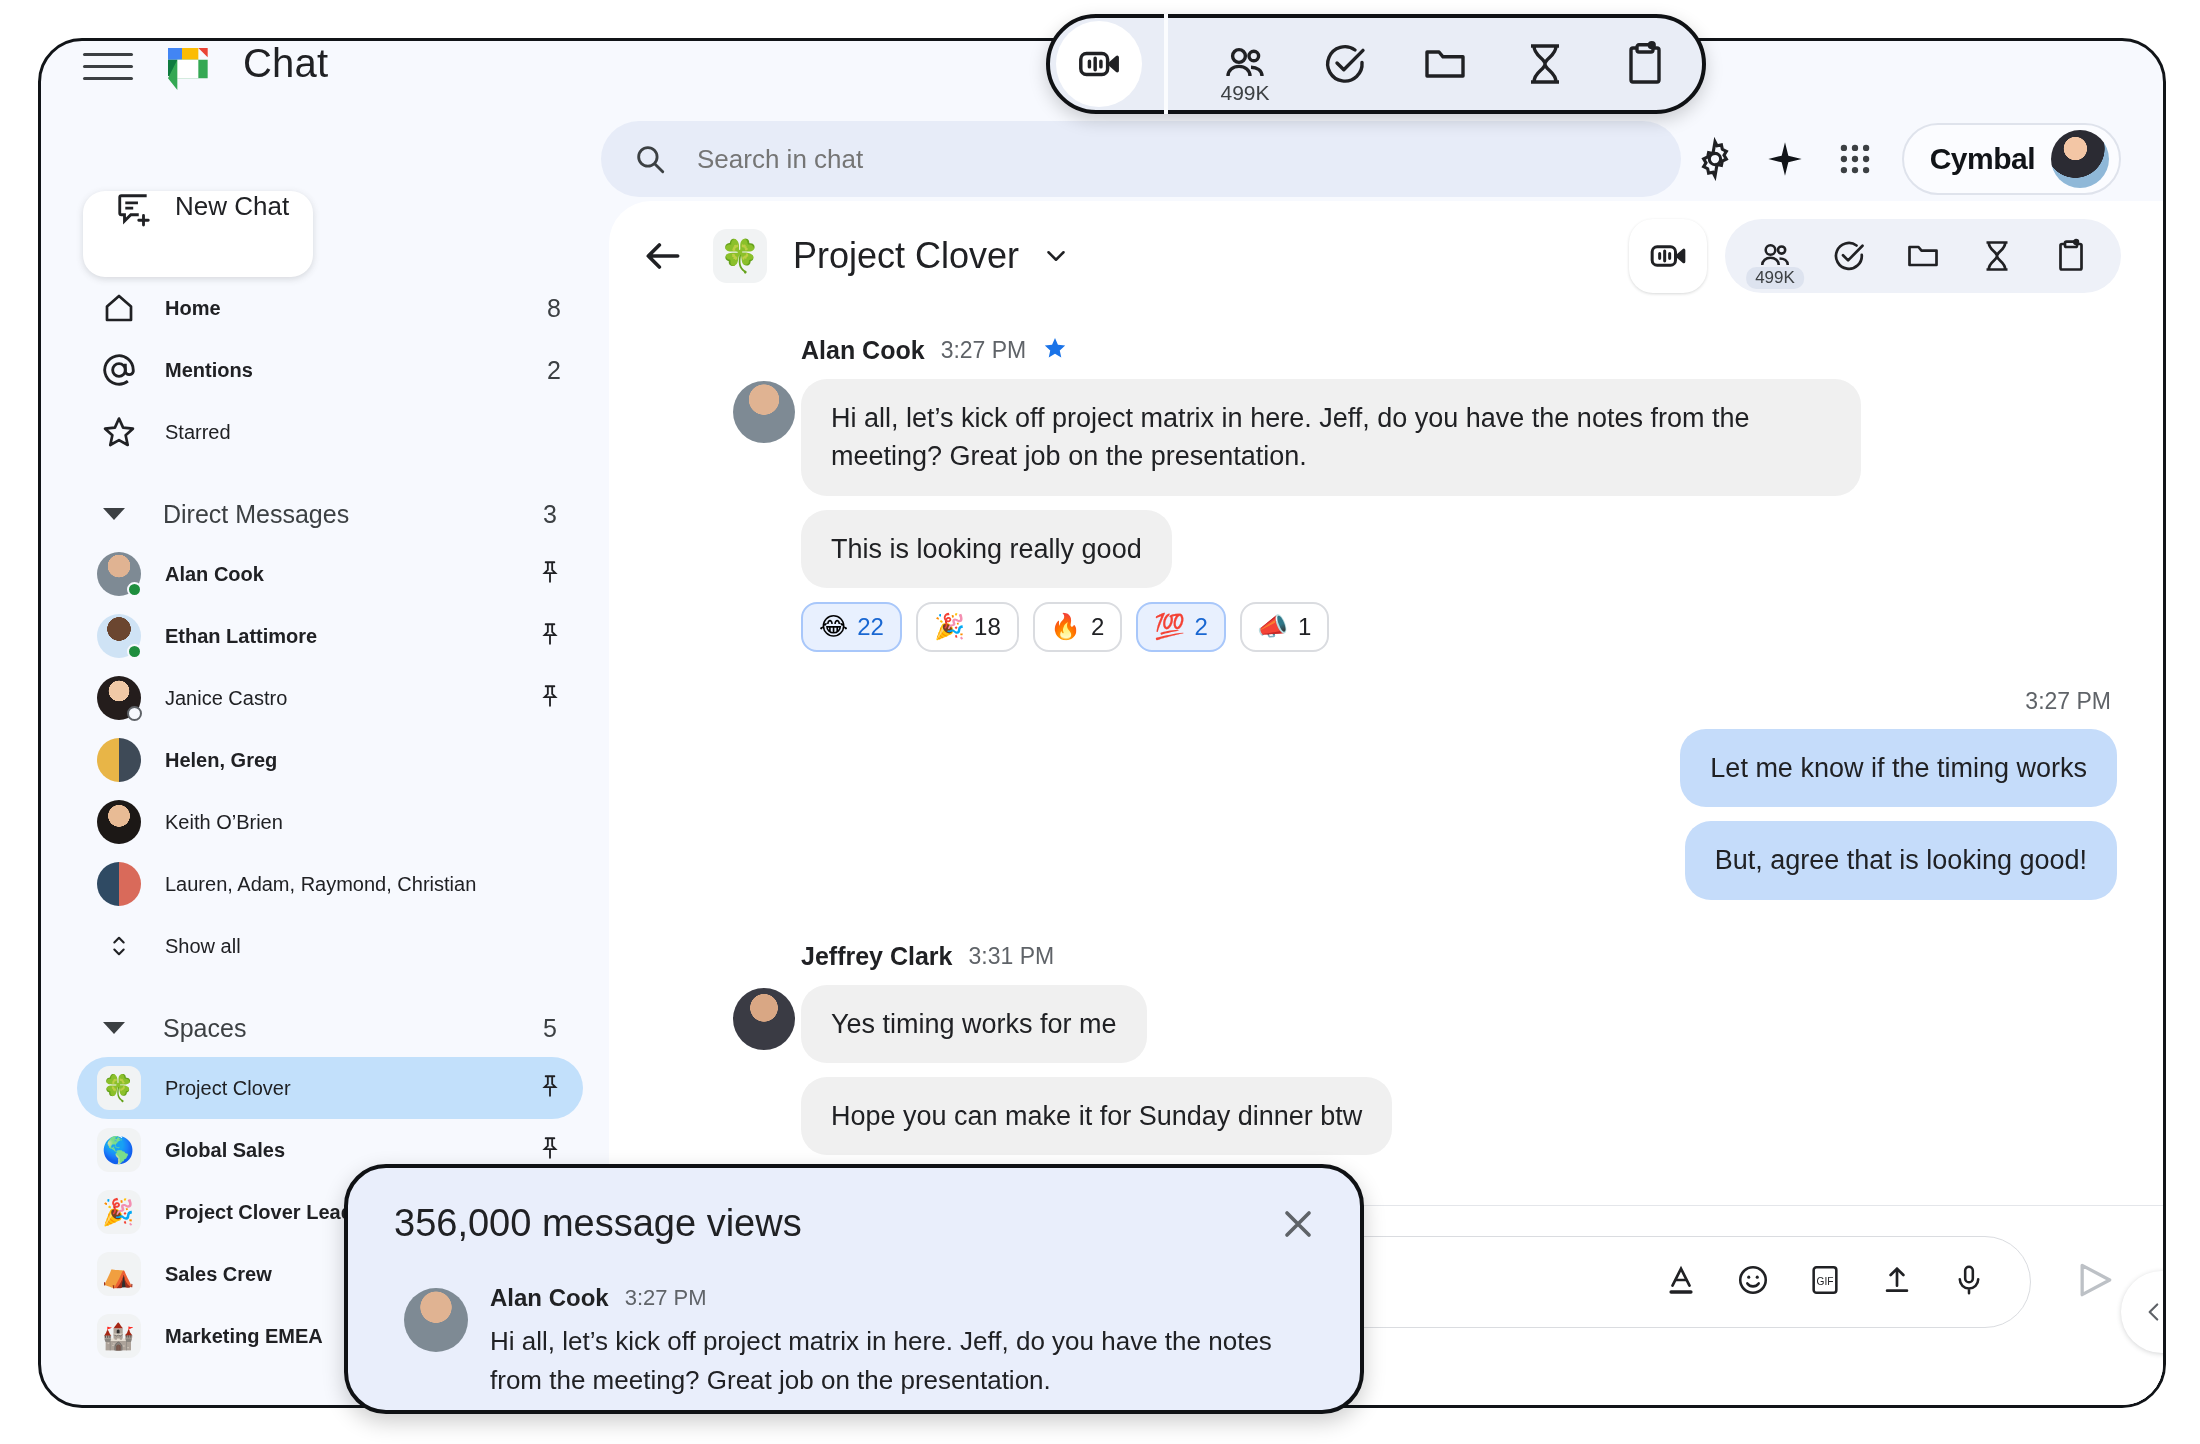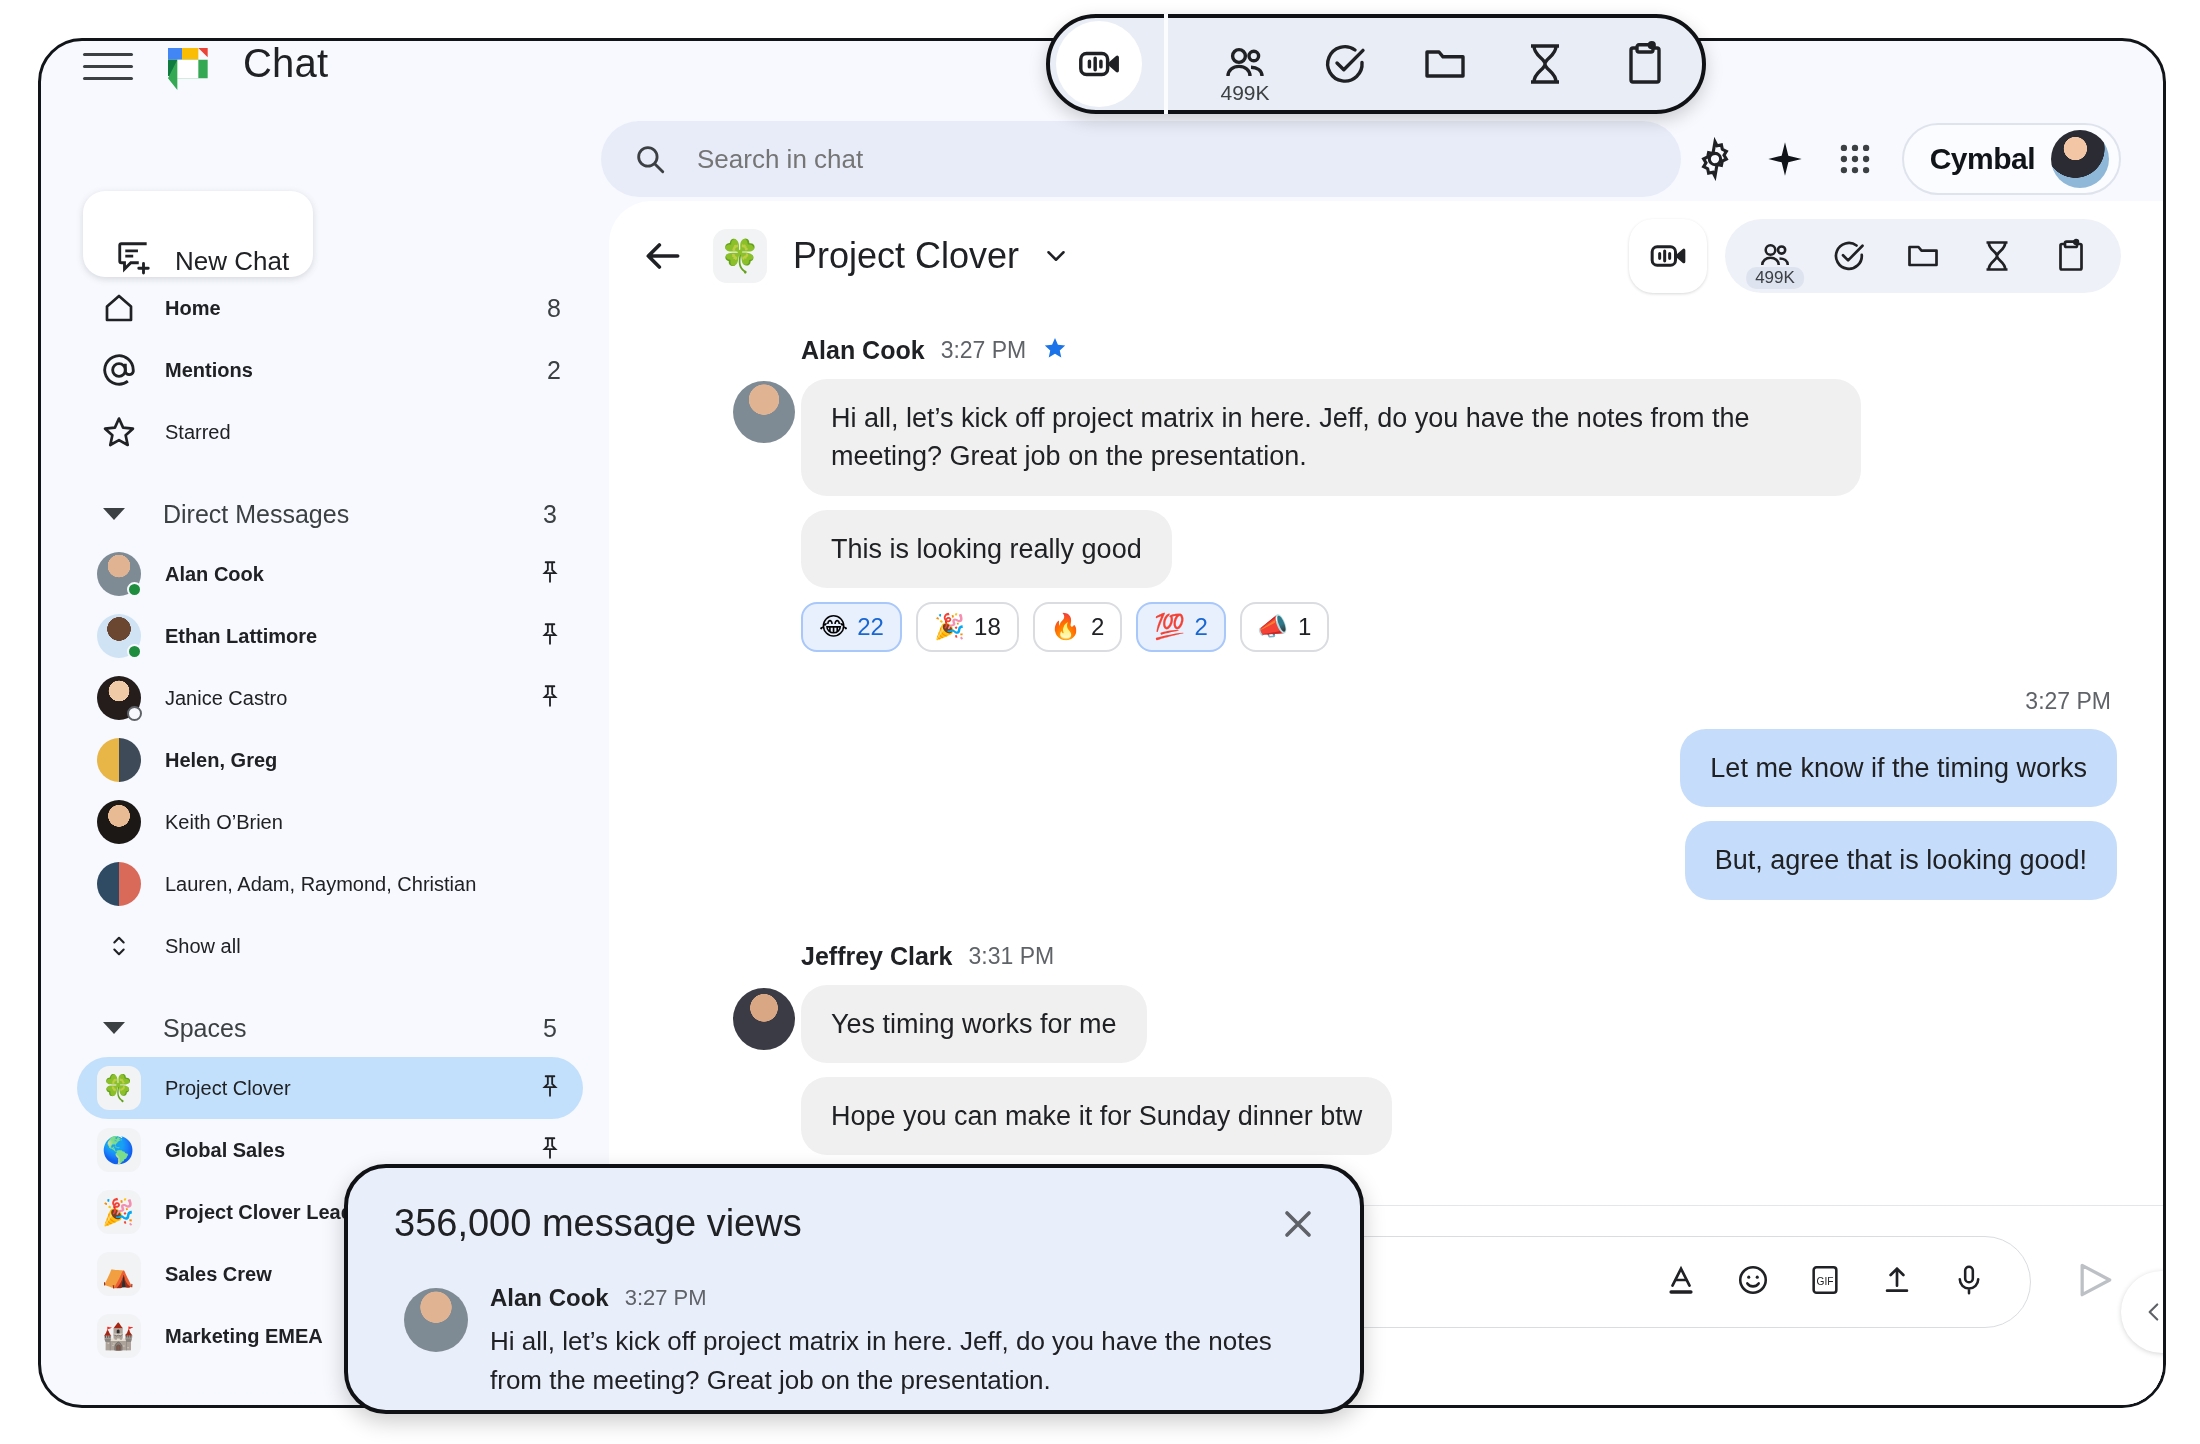--- a/index.html
+++ b/index.html
@@ -68,21 +68,21 @@
   .sidebar {
     position: absolute; left: 0; top: 132px;
     width: 568px; bottom: 0;
     padding-top: 4px;
     overflow: hidden;
   }
   .newchat {
     margin: 14px 0 0 42px; width: 230px; height: 86px;
     background: #ffffff; border-radius: 22px;
     box-shadow: 0 2px 7px rgba(60,64,67,.18);
-    display: flex; align-items: flex-end; cursor: pointer;
+    display: flex; align-items: flex-start; cursor: pointer;
   }
   .newchat .nc-ic { margin-left: 32px; width: 38px; height: 38px; }
   .newchat .nc-lb { margin-left: 22px; font-size: 26px; color: #202124; }
 
   .sec-head {
     display: flex; align-items: center;
     height: 58px; margin-top: 22px; padding-left: 62px;
   }
   .sec-head .caret {
     width: 0; height: 0; border-left: 11px solid transparent;

